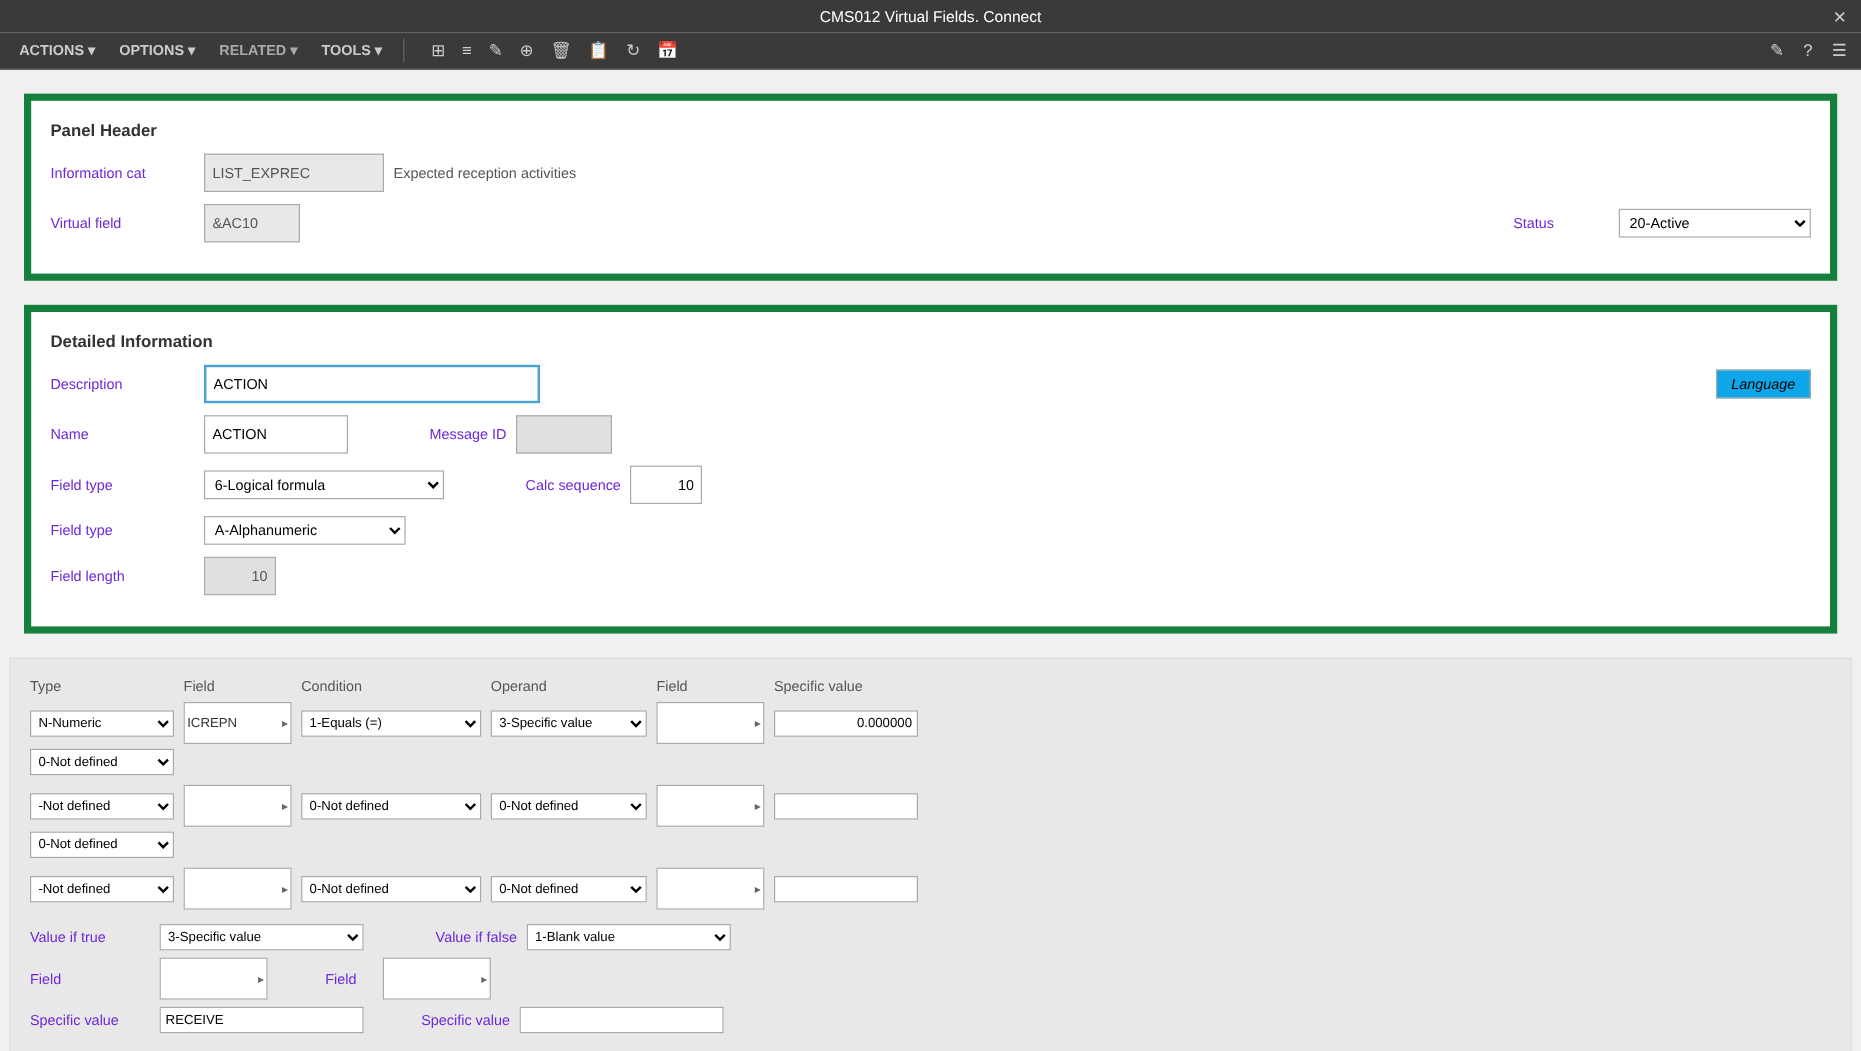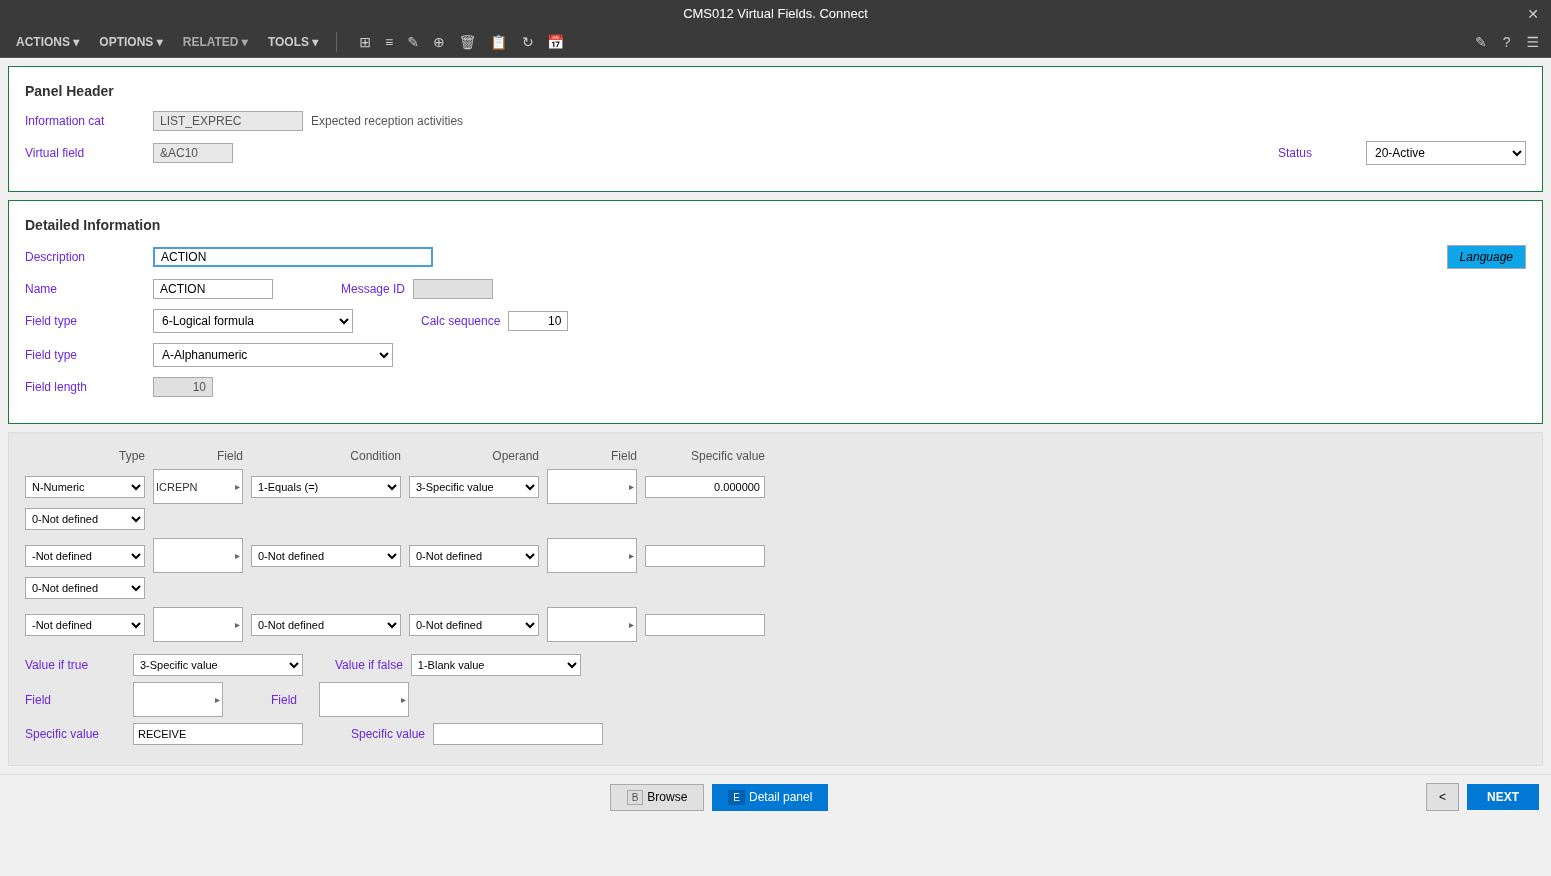--- a/index.html
+++ b/index.html
@@ -60,23 +60,23 @@
     .menu-right {
       margin-left: auto;
       display: flex;
       gap: 8px;
       align-items: center;
     }
 
     
     .section {
       background: #fff;
-      margin: 8px;
+      margin: 20px;
       padding: 16px;
-      border: 1px solid #15803d;
+      border: 6px solid #15803d;
     }
     .section-title {
       font-size: 14px;
       font-weight: bold;
       margin-bottom: 12px;
       color: #333;
     }
 
     
     .form-row {
@@ -88,21 +88,21 @@
     .form-label {
       color: #6d28d9;
       min-width: 120px;
       font-size: 12px;
     }
     .form-input {
       border: 1px solid #aaa;
       padding: 3px 6px;
       font-size: 12px;
       background: #fff;
-      height: 20px;
+      height: 32px;
     }
     .form-input.focused {
       border: 1px solid #0078d4;
       outline: none;
     }
     .form-input.readonly {
       background: #e8e8e8;
       color: #555;
     }
     .form-select {
@@ -126,21 +126,20 @@
       padding: 16px;
       border: 1px solid #ddd;
     }
 
     
     .lf-header-row {
       display: flex;
       gap: 8px;
       margin-bottom: 6px;
       align-items: flex-end;
-      text-align: right;
     }
     .lf-col-header {
       font-size: 12px;
       color: #555;
       font-weight: normal;
     }
     .lf-row {
       display: flex;
       gap: 8px;
       margin-bottom: 4px;
@@ -337,21 +336,21 @@
       <option>6-Logical formula</option>
       <option>1-Fixed value</option>
       <option>2-From field</option>
     </select>
     <span style="min-width:60px; margin-left:60px" class="form-label">Calc sequence</span>
     <input class="form-input" style="width: 60px; text-align: right;" value="10">
   </div>
 
   <div class="form-row">
     <span class="form-label">Field type</span>
-    <select class="form-select" style="width:240px">
+    <select class="form-select" style="width:168px">
       <option>A-Alphanumeric</option>
       <option>N-Numeric</option>
       <option>D-Date</option>
     </select>
   </div>
 
   <div class="form-row">
     <span class="form-label">Field length</span>
     <input class="form-input readonly" style="width: 60px; background: rgb(224, 224, 224); text-align: right;" value="10" readonly="">
   </div>
@@ -460,21 +459,21 @@
 
   <div style="margin-top:12px">
 
     <div class="lf-row">
       <span class="form-label" style="min-width:100px">Value if true</span>
       <select class="lf-select" style="width:170px">
         <option>3-Specific value</option>
         <option>0-Not defined</option>
         <option>1-Blank value</option>
       </select>
-      <span style="min-width:40px; margin-left:24px" class="form-label">Value if false</span>
+      <span style="min-width:40px; margin-left:52px" class="form-label">Value if false</span>
       <select class="lf-select" style="width:170px">
         <option>1-Blank value</option>
         <option>0-Not defined</option>
         <option>3-Specific value</option>
       </select>
     </div>
 
     <div class="lf-row" style="margin-top:6px">
       <span class="form-label" style="min-width:100px">Field</span>
       <div class="lf-input-arrow" style="width:90px">

